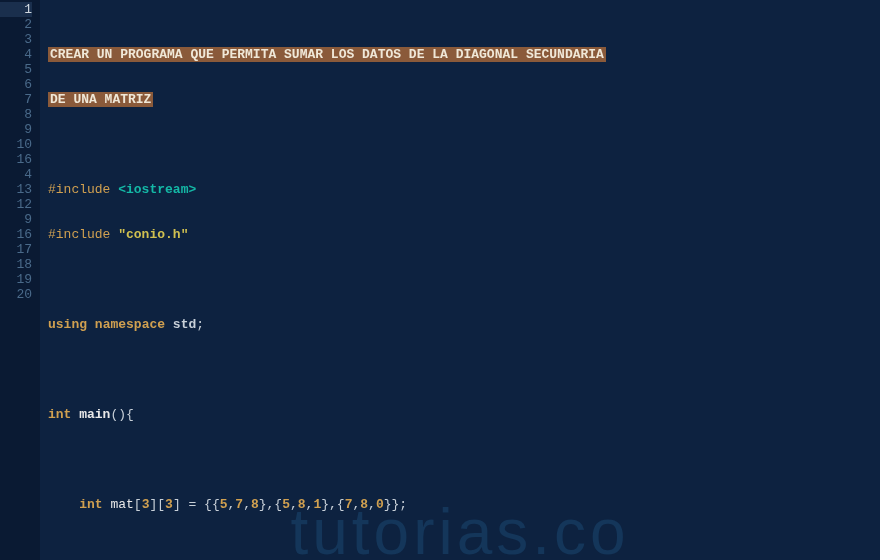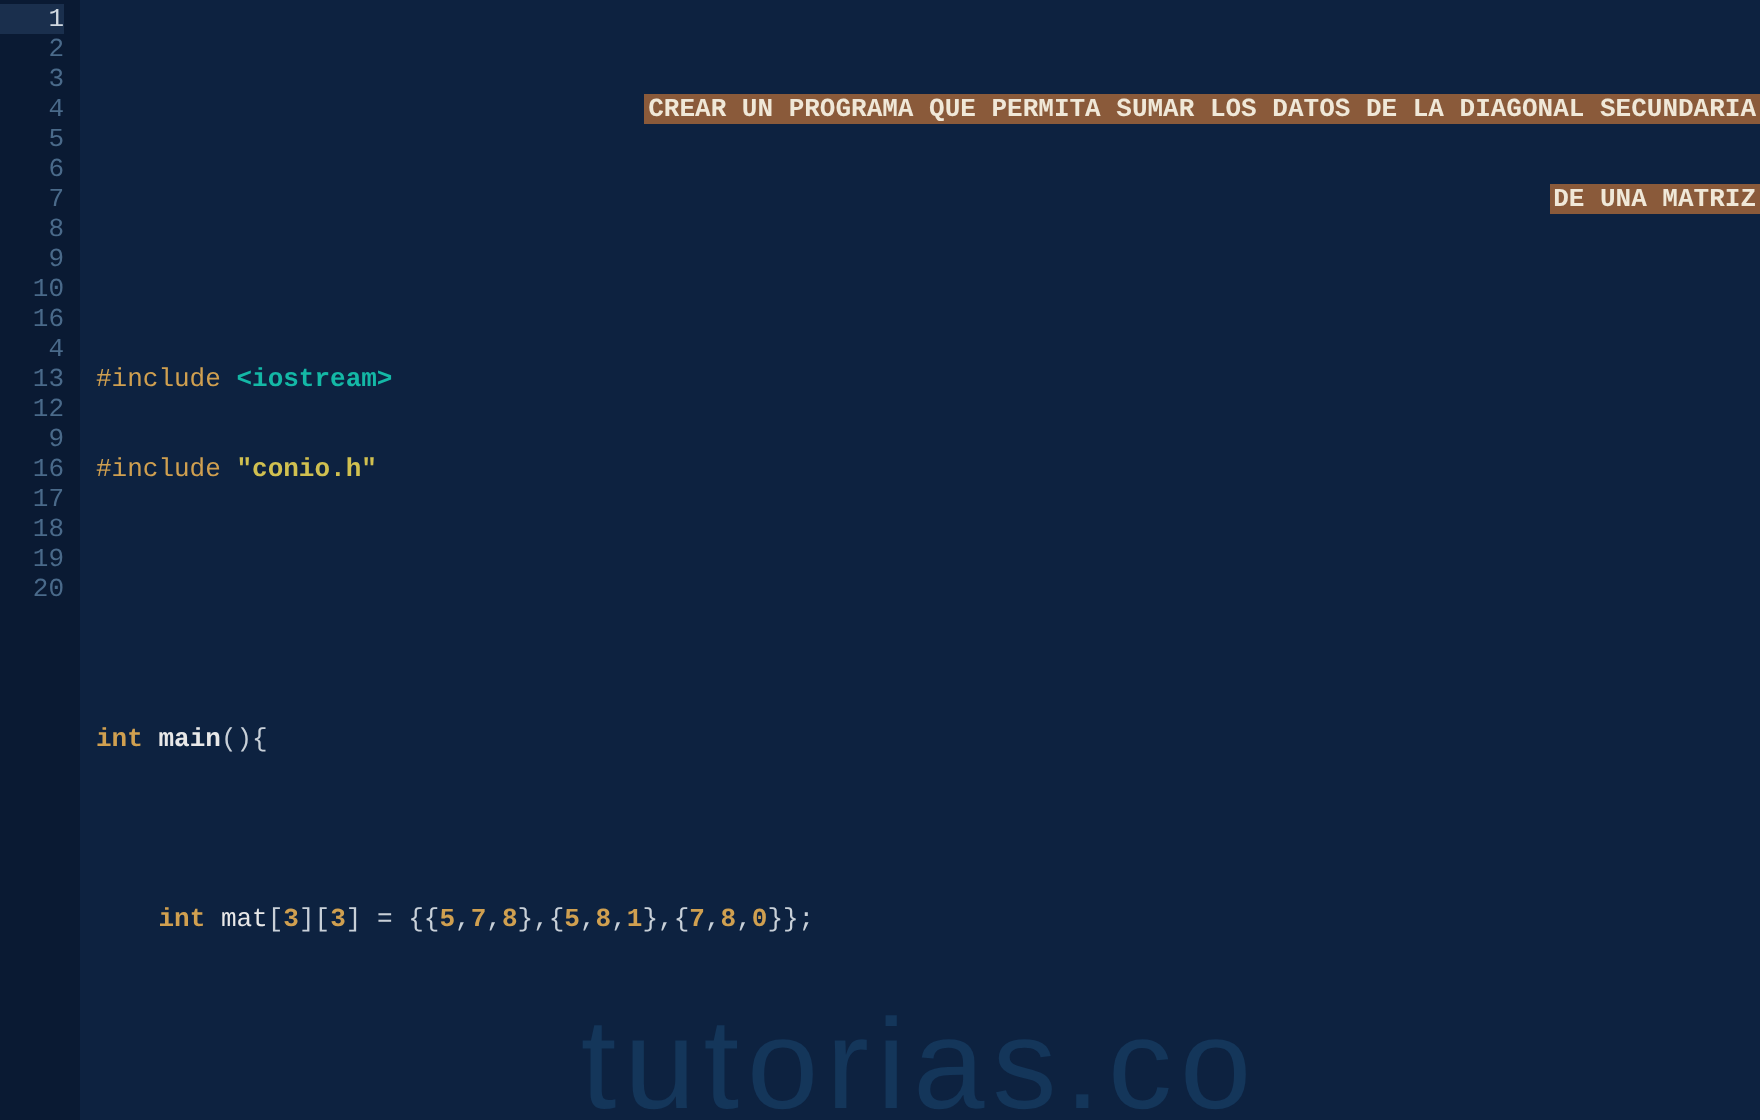--- a/index.html
+++ b/index.html
@@ -40,21 +40,21 @@
     white-space: pre;
     position: relative;
   }
   .code .line { height: 15px; }
   .comment-box {
     background: #8a5a3a;
     color: #f0e8d8;
     padding: 0 2px;
     font-weight: bold;
   }
-  .right-align { text-align: right; padding-right: 0; }
+  .right-align { padding-right: 24px; }
   .k-pre { color: #d0a050; font-weight: normal; }
   .k-inc { color: #14b8a6; font-weight: bold; }
   .k-hdr { color: #d0c050; font-weight: bold; }
   .k-kw  { color: #d0a050; font-weight: bold; }
   .k-type{ color: #d0a050; font-weight: bold; }
   .k-fn  { color: #e8e8e8; font-weight: bold; }
   .k-id  { color: #e8e8e8; }
   .k-num { color: #d0a050; font-weight: bold; }
   .k-pun { color: #c8d0d8; }
   .k-op  { color: #c8d0d8; }
@@ -101,20 +101,21 @@
       <div class="ln">20</div>
     </div>
   <div class="code">
 
     <div class="line right-align"><span class="comment-box">CREAR UN PROGRAMA QUE PERMITA SUMAR LOS DATOS DE LA DIAGONAL SECUNDARIA</span></div>
     <div class="line right-align"><span class="comment-box">DE UNA MATRIZ</span></div>
     <div class="line"></div>
     <div class="line"><span class="k-pre">#include </span><span class="k-inc">&lt;iostream&gt;</span></div>
     <div class="line"><span class="k-pre">#include </span><span class="k-hdr">"conio.h"</span></div>
     <div class="line"></div>
+    <div class="line"><span class="k-kw">using</span> <span class="k-kw">namespace</span> <span class="k-dim">std</span><span class="k-pun">;</span></div>
     <div class="line"></div>
     <div class="line"><span class="k-type">int</span> <span class="k-fn">main</span><span class="k-pun">(){</span></div>
     <div class="line"></div>
     <div class="line">    <span class="k-type">int</span> <span class="k-id">mat</span><span class="k-pun">[</span><span class="k-num">3</span><span class="k-pun">][</span><span class="k-num">3</span><span class="k-pun">] = {{</span><span class="k-num">5</span><span class="k-pun">,</span><span class="k-num">7</span><span class="k-pun">,</span><span class="k-num">8</span><span class="k-pun">},{</span><span class="k-num">5</span><span class="k-pun">,</span><span class="k-num">8</span><span class="k-pun">,</span><span class="k-num">1</span><span class="k-pun">},{</span><span class="k-num">7</span><span class="k-pun">,</span><span class="k-num">8</span><span class="k-pun">,</span><span class="k-num">0</span><span class="k-pun">}};</span></div>
     
     
     
     
     
     

